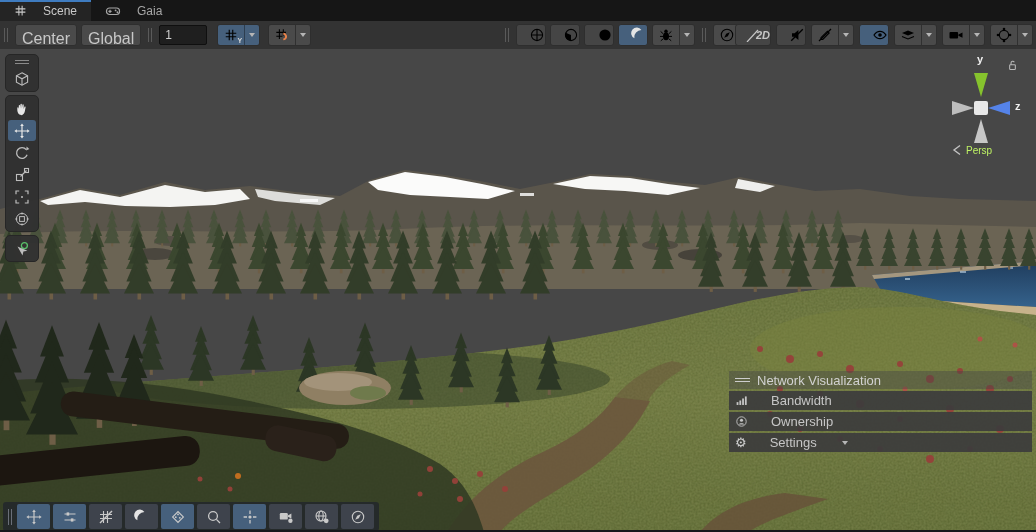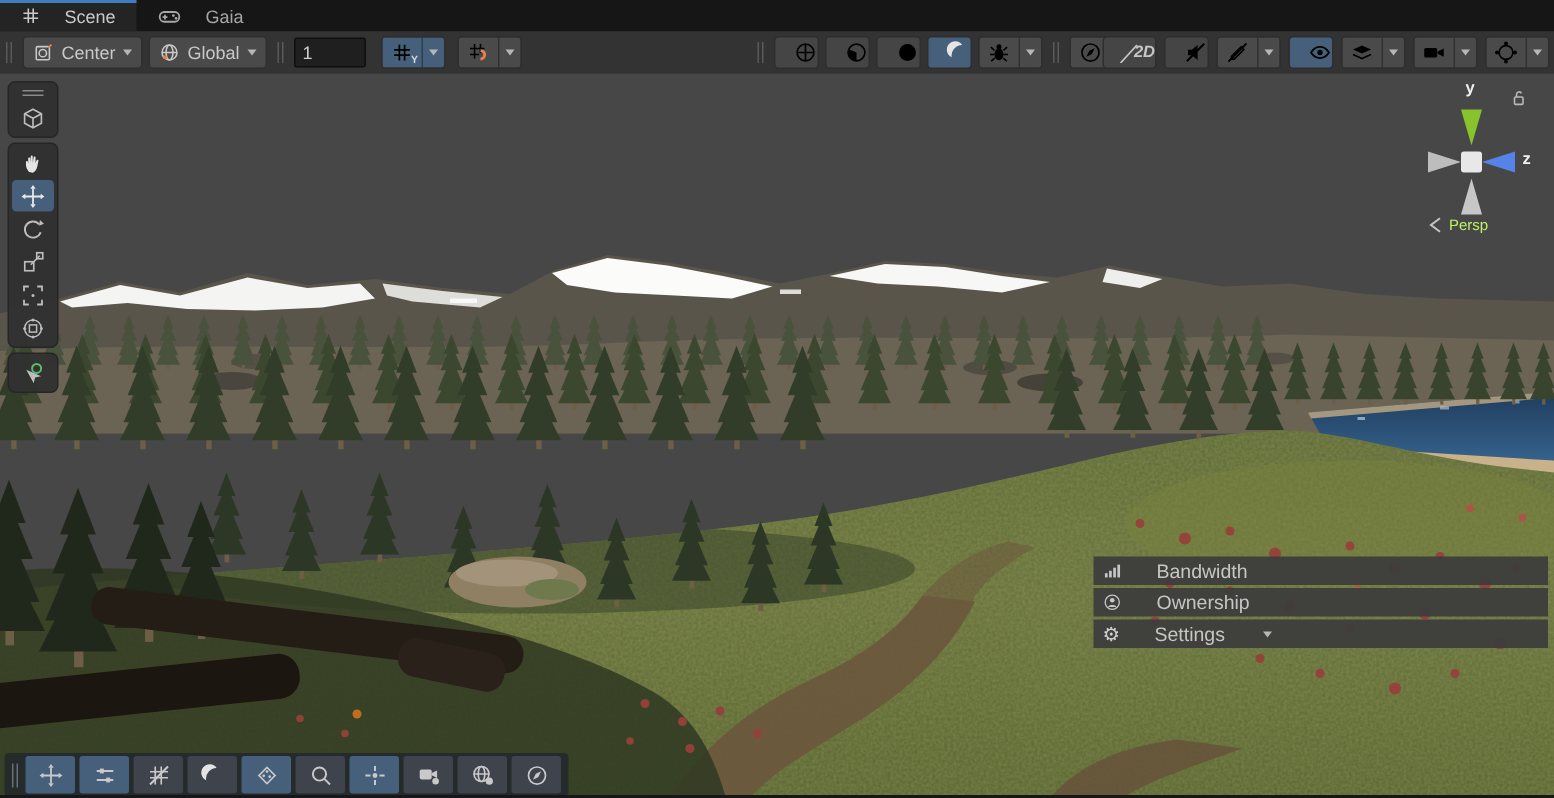--- a/index.html
+++ b/index.html
@@ -8,21 +8,21 @@
   
   .tabbar{position:absolute;top:0;left:0;right:0;height:21px;background:#161616;display:flex;}
   .tab{display:flex;align-items:center;gap:16px;padding:0 14px;font-size:12px;color:#a6a6a6;cursor:default;}
   .tab.active{background:#242424;color:#c9c9c9;box-shadow:inset 0 2px 0 #3f7cc0;}
   
   .toolbar{position:absolute;top:21px;left:0;right:0;height:28px;background:#333;border-bottom:1px solid #232323;}
   .cluster{position:absolute;top:0;height:28px;display:flex;align-items:center;gap:4px;}
   .grip{display:flex;gap:2px;margin:0 3px;}
   .grip i{display:block;width:1px;height:14px;background:#5a5a5a;}
   .tb-btn{height:20px;display:flex;align-items:center;gap:5px;padding:0 6px;background:#4a4a4a;
-          border:1px solid #2e2e2e;border-radius:3px;color:#c8c8c8;font-size:12px;}
+          border:1px solid #2e2e2e;border-radius:3px;color:#c8c8c8;font-size:16px;flex-direction:column;}
   .split{display:flex;height:20px;border:1px solid #2e2e2e;border-radius:3px;overflow:hidden;}
   .split .main{display:flex;align-items:center;justify-content:center;width:26px;height:100%;background:#4a4a4a;position:relative;}
   .split .arrow-part{display:flex;align-items:center;justify-content:center;width:14px;height:100%;background:#4a4a4a;border-left:1px solid rgba(0,0,0,.35);}
   .split.blue .main,.split.blue .arrow-part{background:#46607c;}
   .iconbtn{width:28px;height:20px;display:flex;align-items:center;justify-content:flex-end;background:#454545;
            border:1px solid #2e2e2e;border-radius:3px;}
   .iconbtn.blue{background:#46607c;}
   .arr{width:0;height:0;border-left:3.5px solid transparent;border-right:3.5px solid transparent;border-top:4.5px solid #b6b6b6;}
   .grid-input{width:36px;height:18px;background:#1f1f1f;border:1px solid #0f0f0f;border-radius:2px;
               color:#cfcfcf;font-size:12px;padding:0 5px;font-family:"Liberation Sans",sans-serif;}
@@ -722,20 +722,27 @@
       </svg>
   </div>
   <div class="persp">
     <svg style="width:10px;height:12px;color:#c2c2c2;">
         <use href="#s-chevleft"></use>
       </svg>
     <span>Persp</span>
   </div>
 
   <div class="netpanel">
+    <div class="nethead">
+      <span class="nh">
+          <i></i>
+          <i></i>
+        </span>
+      <span>Network Visualization</span>
+    </div>
     <div class="netrow">
       <svg class="ic ic13">
           <use href="#s-bars"></use>
         </svg>
       <span>Bandwidth</span>
     </div>
     <div class="netrow">
       <svg class="ic ic13">
           <use href="#s-person"></use>
         </svg>

